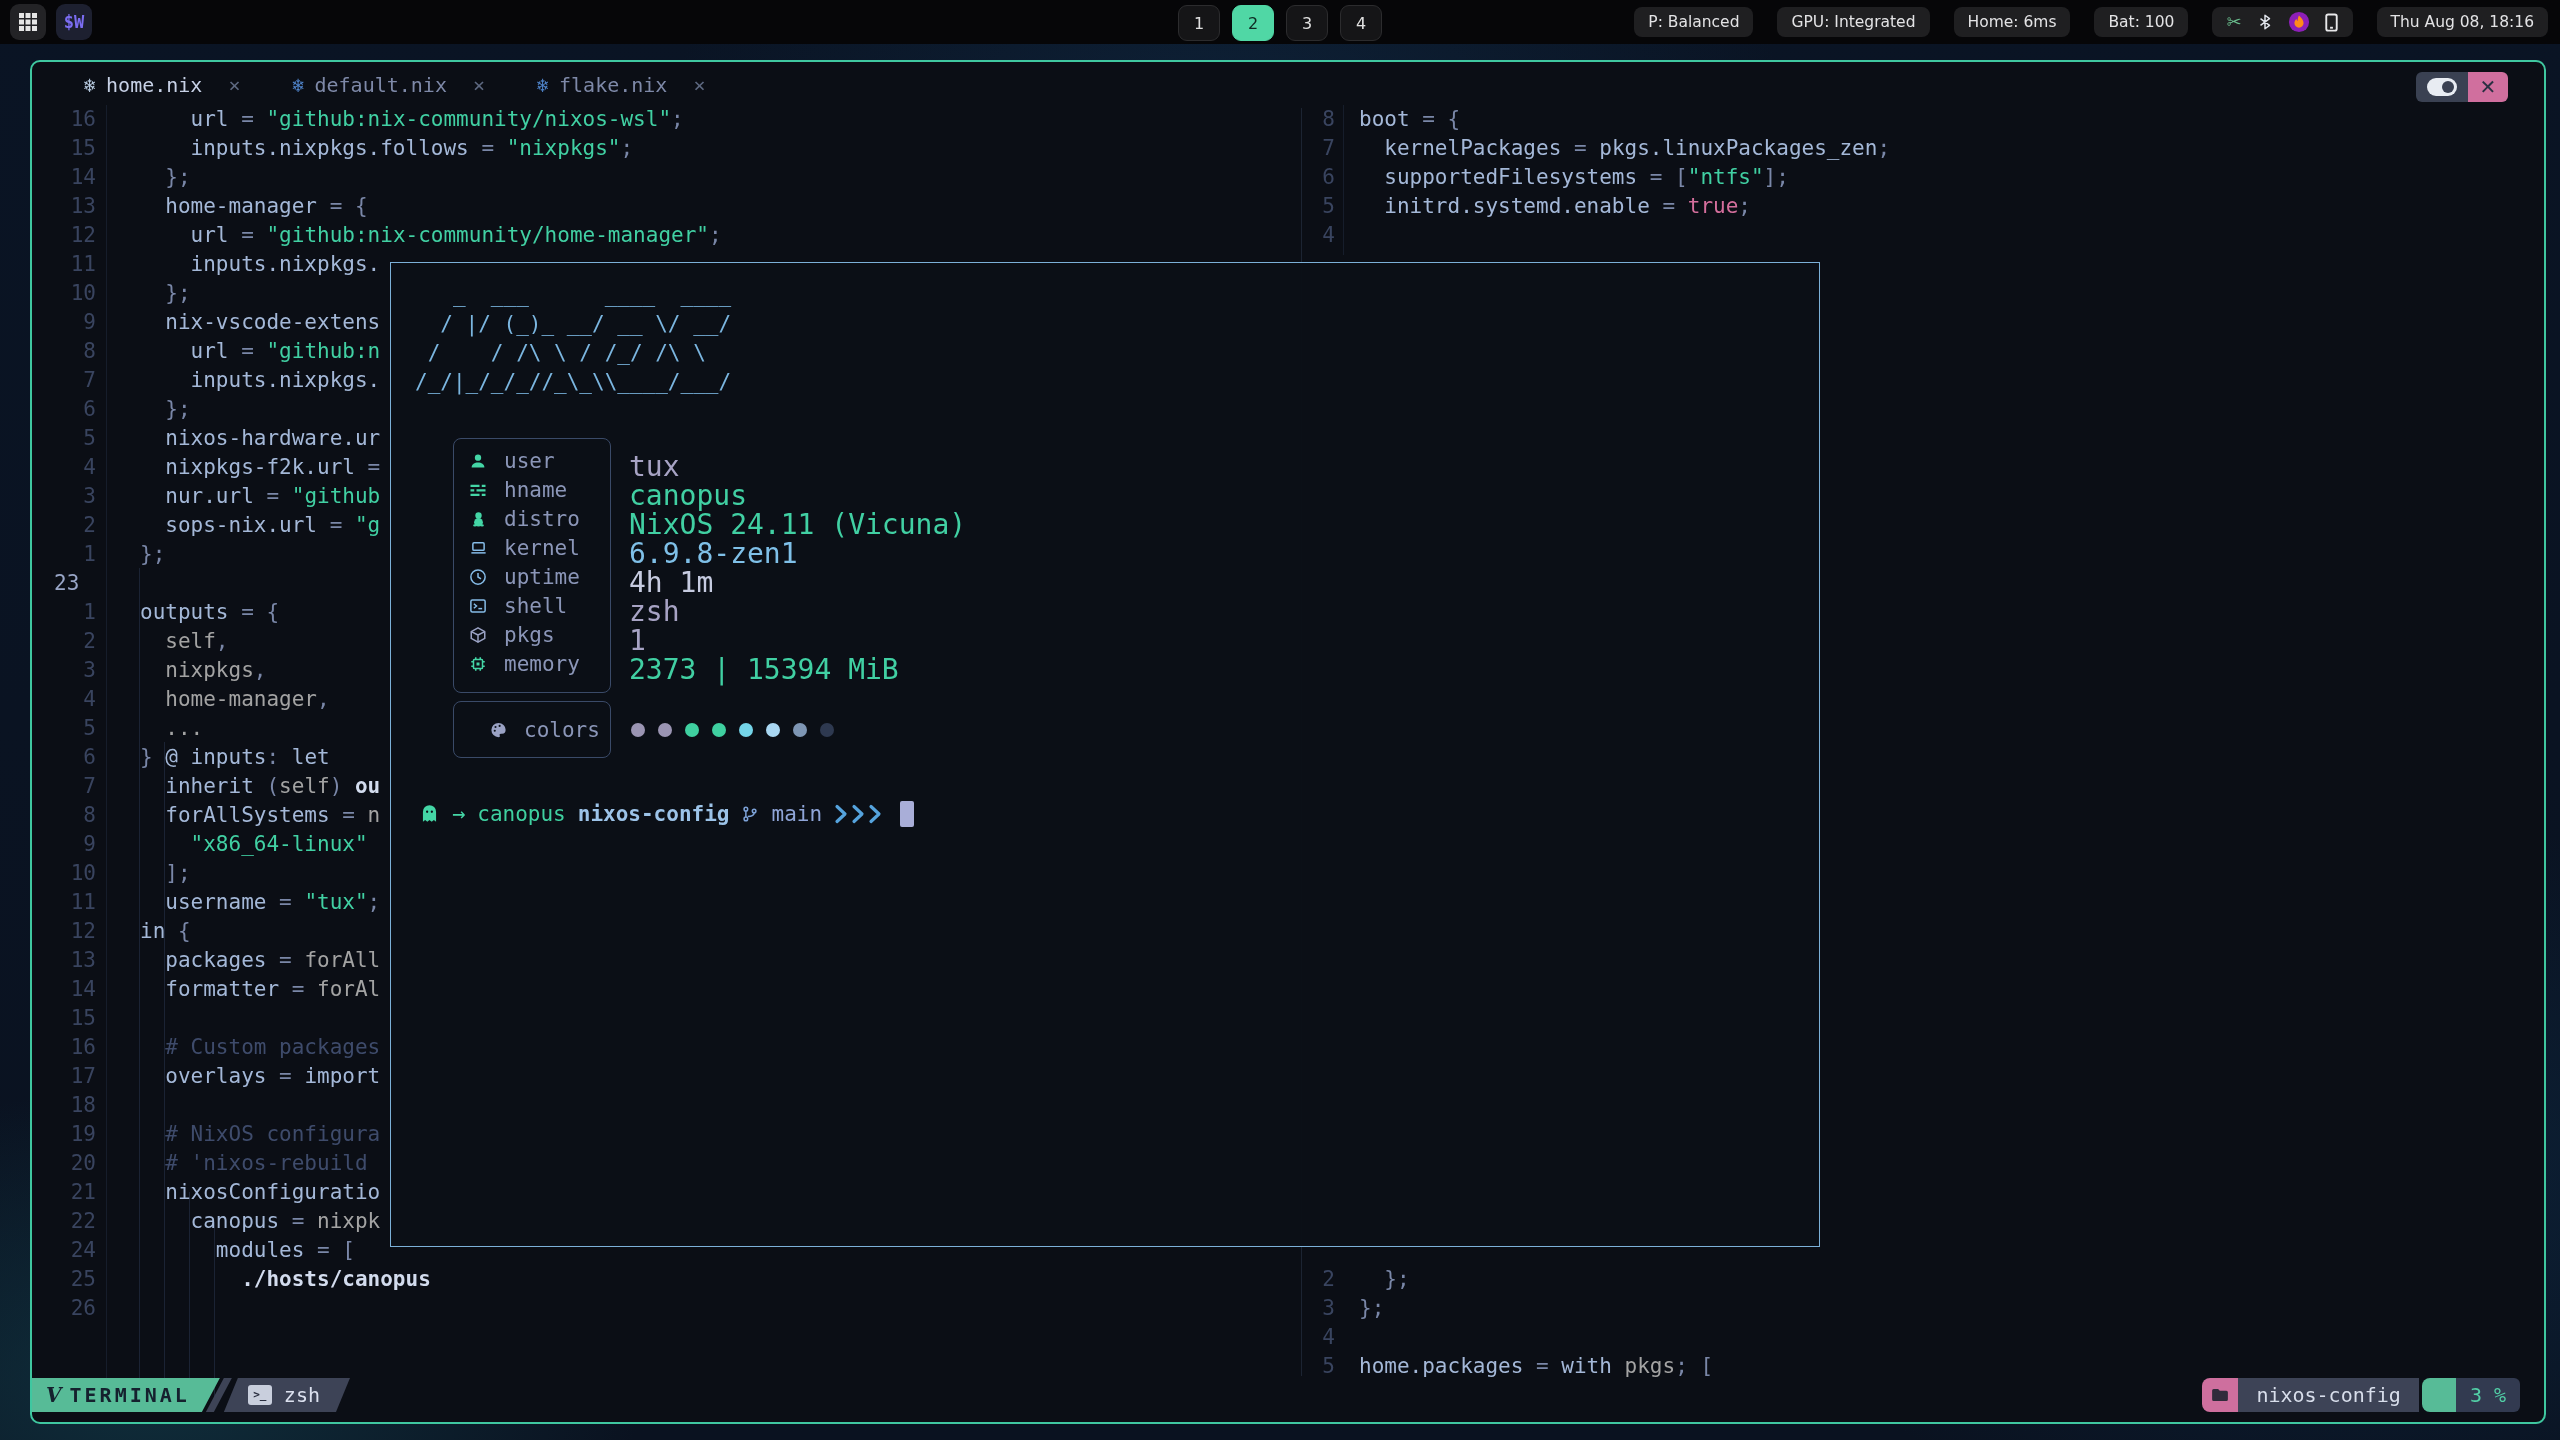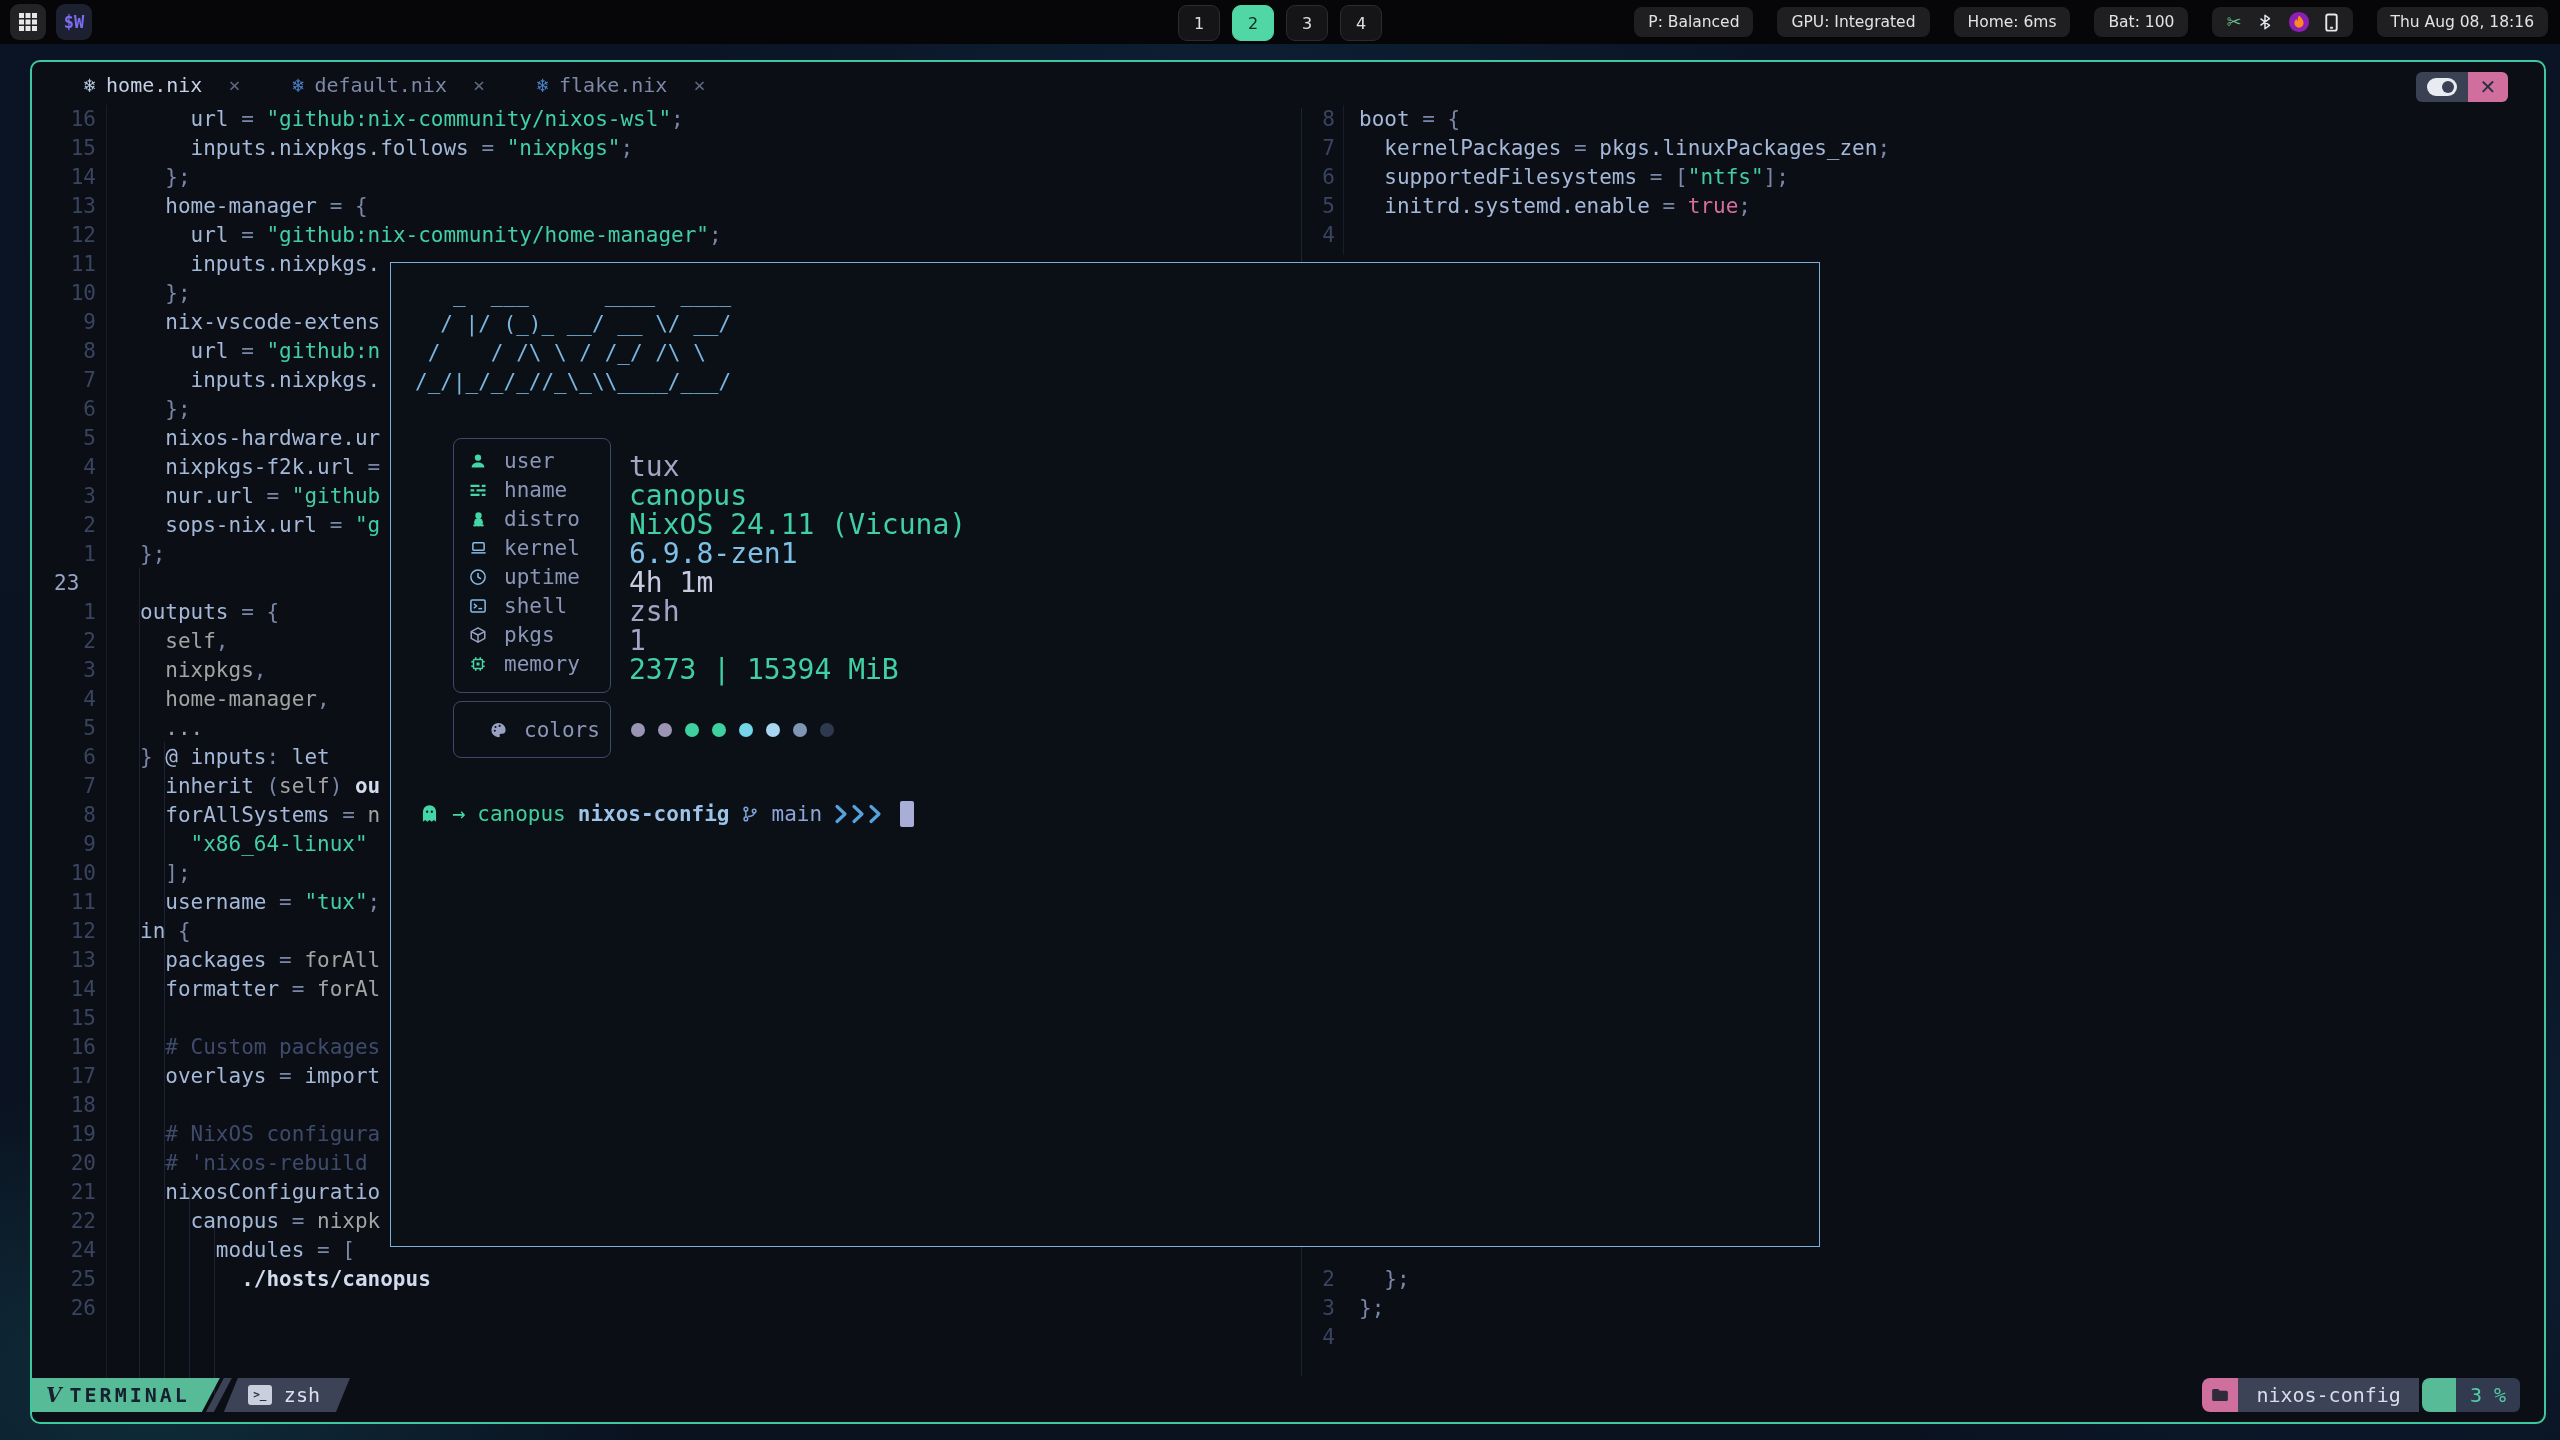--- a/index.html
+++ b/index.html
@@ -254,20 +254,21 @@
       <div class="crow"><span class="lnum">8</span><span class="tk-a">boot</span><span class="tk-p"> = {</span></div>
       <div class="crow"><span class="lnum">7</span><span class="tk-a">  kernelPackages</span><span class="tk-p"> = </span><span class="tk-a">pkgs.linuxPackages_zen</span><span class="tk-p">;</span></div>
       <div class="crow"><span class="lnum">6</span><span class="tk-a">  supportedFilesystems</span><span class="tk-p"> = [</span><span class="tk-s">"ntfs"</span><span class="tk-p">];</span></div>
       <div class="crow"><span class="lnum">5</span><span class="tk-a">  initrd.systemd.enable</span><span class="tk-p"> = </span><span class="tk-b">true</span><span class="tk-p">;</span></div>
       <div class="crow"><span class="lnum">4</span></div>
     </div>
   <div id="right-bottom">
       <div class="crow"><span class="lnum">2</span><span class="tk-p">  };</span></div>
       <div class="crow"><span class="lnum">3</span><span class="tk-p">};</span></div>
       <div class="crow"><span class="lnum">4</span></div>
+      <div class="crow"><span class="lnum">5</span><span class="tk-a">home.packages</span><span class="tk-p"> = </span><span class="tk-a">with</span><span class="tk-p"> </span><span class="tk-i">pkgs</span><span class="tk-p">; [</span></div>
     </div>
 
   <div id="term">
     <pre id="ascii" class="mono">   _  ___      ____  ____
   / |/ (_)_ __/ __ \/ __/
  /    / /\ \ / /_/ /\ \
 /_/|_/_/_//_\_\\____/___/</pre>
 
     <div class="fbox" id="fbox-main">
       <div class="frow">

